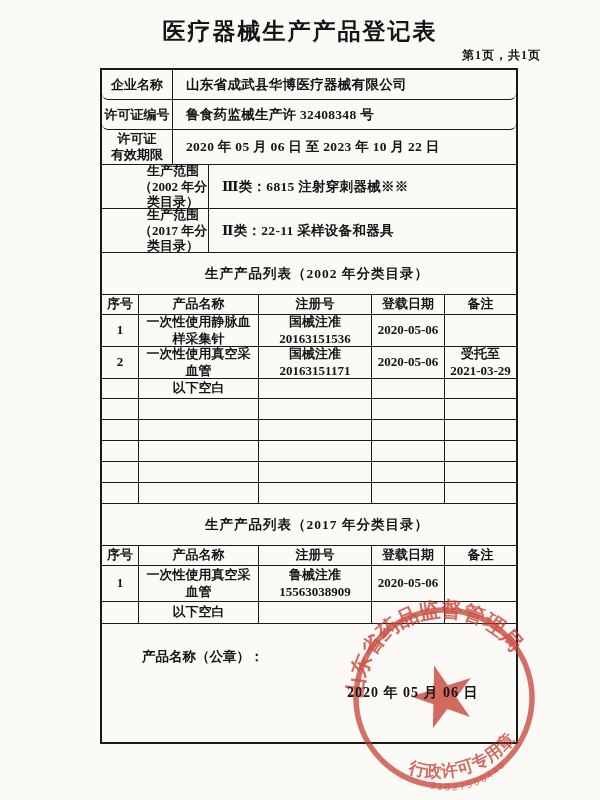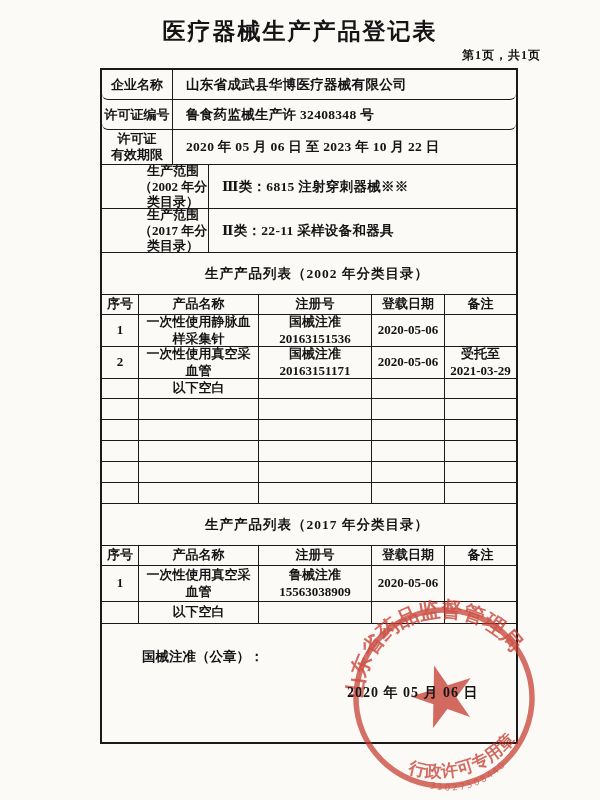--- a/index.html
+++ b/index.html
@@ -203,21 +203,21 @@
 
     <div class="prow rh21">
       <div class="c c1"></div>
       <div class="c c2">以下空白</div>
       <div class="c c3"></div>
       <div class="c c4"></div>
       <div class="c c5"></div>
     </div>
 
     <div class="footer">
-      <div class="issuer">国械注准（公章）：</div>
+      <div class="issuer">产品名称（公章）：</div>
       <div class="issuedate">2020 年 05 月 06 日</div>
     </div>
 
   </div>
 
   <svg class="stamp" viewBox="0 0 200 200">
     <defs>
       <path id="arcTop" d="M 28.8,141 A 82,82 0 1 1 171.2,141" fill="none"></path>
       <path id="arcMid" d="M 35,154 A 100,100 0 0 0 165,154" fill="none"></path>
       <path id="arcSerial" d="M 52,176 A 75,75 0 0 0 148,176" fill="none"></path>

